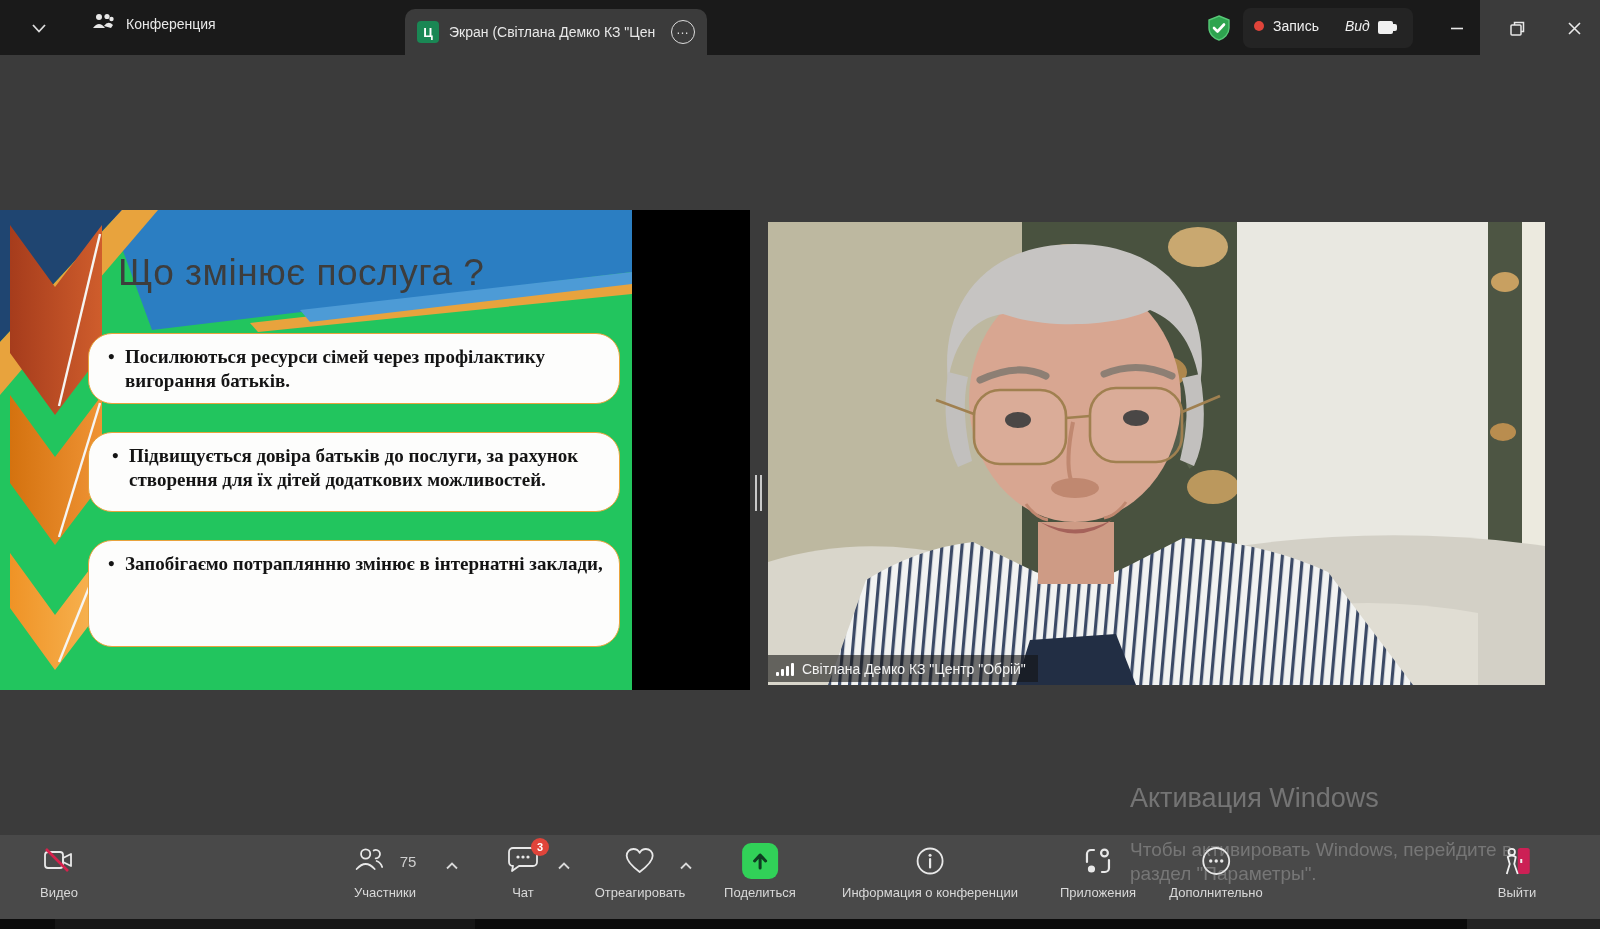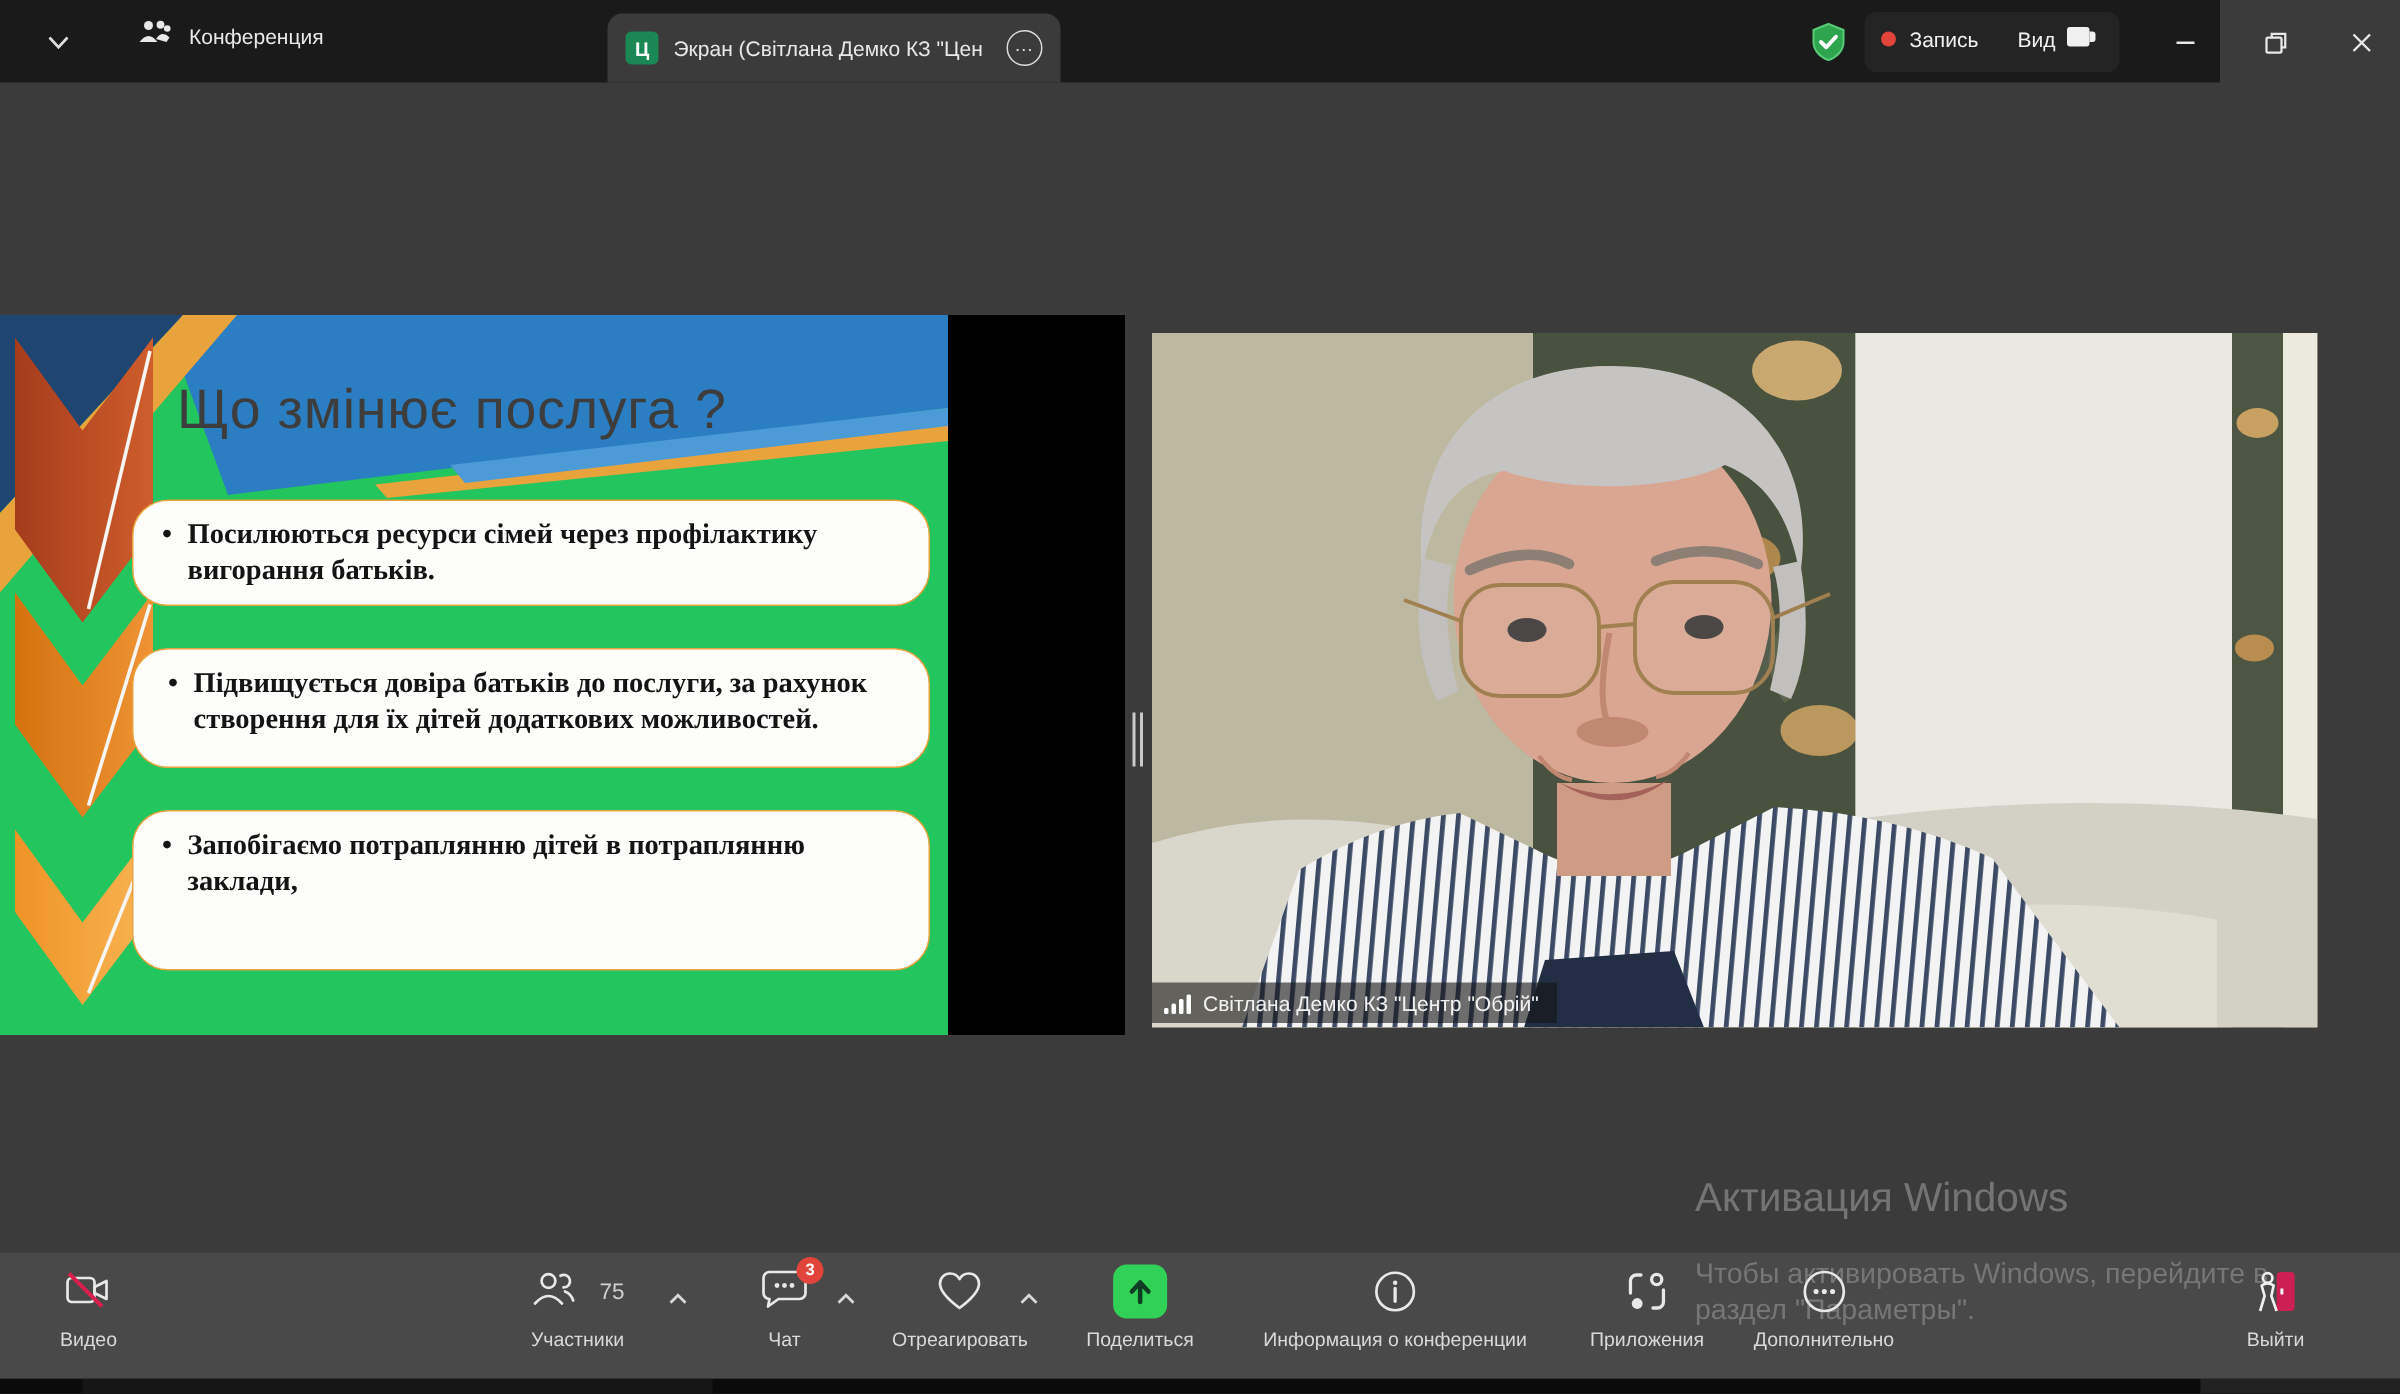--- a/index.html
+++ b/index.html
@@ -14,21 +14,21 @@
        display:flex;align-items:center;padding:0 12px;box-sizing:border-box;cursor:pointer;}
   .tab-ic{width:22px;height:22px;border-radius:4px;background:#1a8754;color:#fff;font-size:13px;font-weight:bold;
           display:flex;align-items:center;justify-content:center;flex:0 0 auto;}
   .tab-label{color:#e8e8e8;font-size:14px;margin-left:10px;white-space:nowrap;overflow:hidden;flex:1;}
   .tab-more{width:24px;height:24px;border-radius:50%;border:1.6px solid #dcdcdc;color:#dcdcdc;display:flex;align-items:center;
             justify-content:center;font-size:13px;letter-spacing:1px;flex:0 0 auto;margin-left:6px;padding-bottom:5px;box-sizing:border-box;}
   .tb-right-pill{position:absolute;left:1243px;top:8px;width:170px;height:40px;background:#242424;border-radius:8px;}
   .tb-shield{position:absolute;left:1205px;top:14px;width:28px;height:28px;cursor:pointer;}
   .tb-record{position:absolute;left:1254px;top:18px;display:flex;align-items:center;gap:9px;color:#f0f0f0;font-size:14px;cursor:pointer;}
   .rec-dot{width:10px;height:10px;border-radius:50%;background:#e0443a;}
-  .tb-view{position:absolute;left:1345px;top:18px;display:flex;align-items:flex-start;gap:8px;color:#f0f0f0;font-size:14px;cursor:pointer;}
+  .tb-view{position:absolute;left:1345px;top:18px;display:flex;align-items:flex-end;gap:8px;color:#f0f0f0;font-size:14px;cursor:pointer;font-style:italic;}
   .view-ic{width:15px;height:13px;background:#f0f0f0;border-radius:2px;position:relative;}
   .view-ic::after{content:"";position:absolute;right:-4px;top:3px;width:4px;height:7px;background:#f0f0f0;border-radius:0 2px 2px 0;}
   .win-btn{position:absolute;top:17px;width:24px;height:22px;display:flex;align-items:center;justify-content:center;color:#e8e8e8;cursor:pointer;}
 
   
   .share-black{position:absolute;left:0;top:210px;width:750px;height:480px;background:#000;}
   .slide{position:absolute;left:0;top:210px;width:632px;height:480px;background:#22c55e;overflow:hidden;}
   .slide-deco{position:absolute;left:0;top:0;}
   .slide-title{position:absolute;left:118px;top:42px;font-size:37px;color:#3d3d3d;letter-spacing:0.5px;}
   .sbox{position:absolute;left:88px;width:532px;background:#fdfdfc;border:1.6px solid #e8a33d;border-radius:24px;
@@ -179,21 +179,21 @@
           <li>Посилюються ресурси сімей через профілактику вигорання батьків.</li>
         </ul>
     </div>
     <div class="sbox box2">
       <ul>
           <li>Підвищується  довіра батьків до послуги, за  рахунок створення для їх дітей додаткових можливостей.</li>
         </ul>
     </div>
     <div class="sbox box3">
       <ul>
-        <li>Запобігаємо потраплянню дітей в потраплянню заклади,</li>
+        <li>Запобігаємо потраплянню змінює в інтернатні заклади,</li>
       </ul>
     </div>
   </div>
 
   <div class="divider-handle">
       <span></span>
       <span></span>
     </div>
 
   <div class="video">

